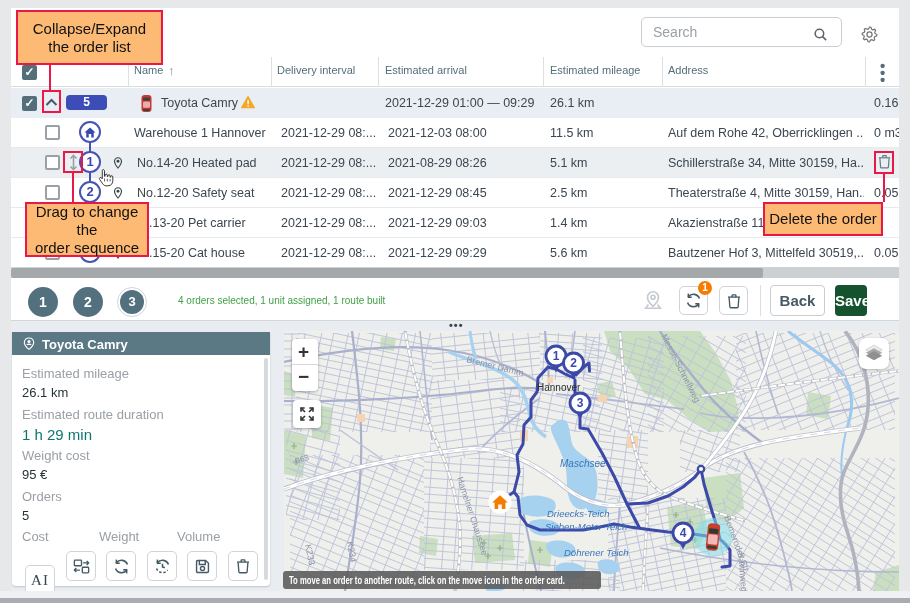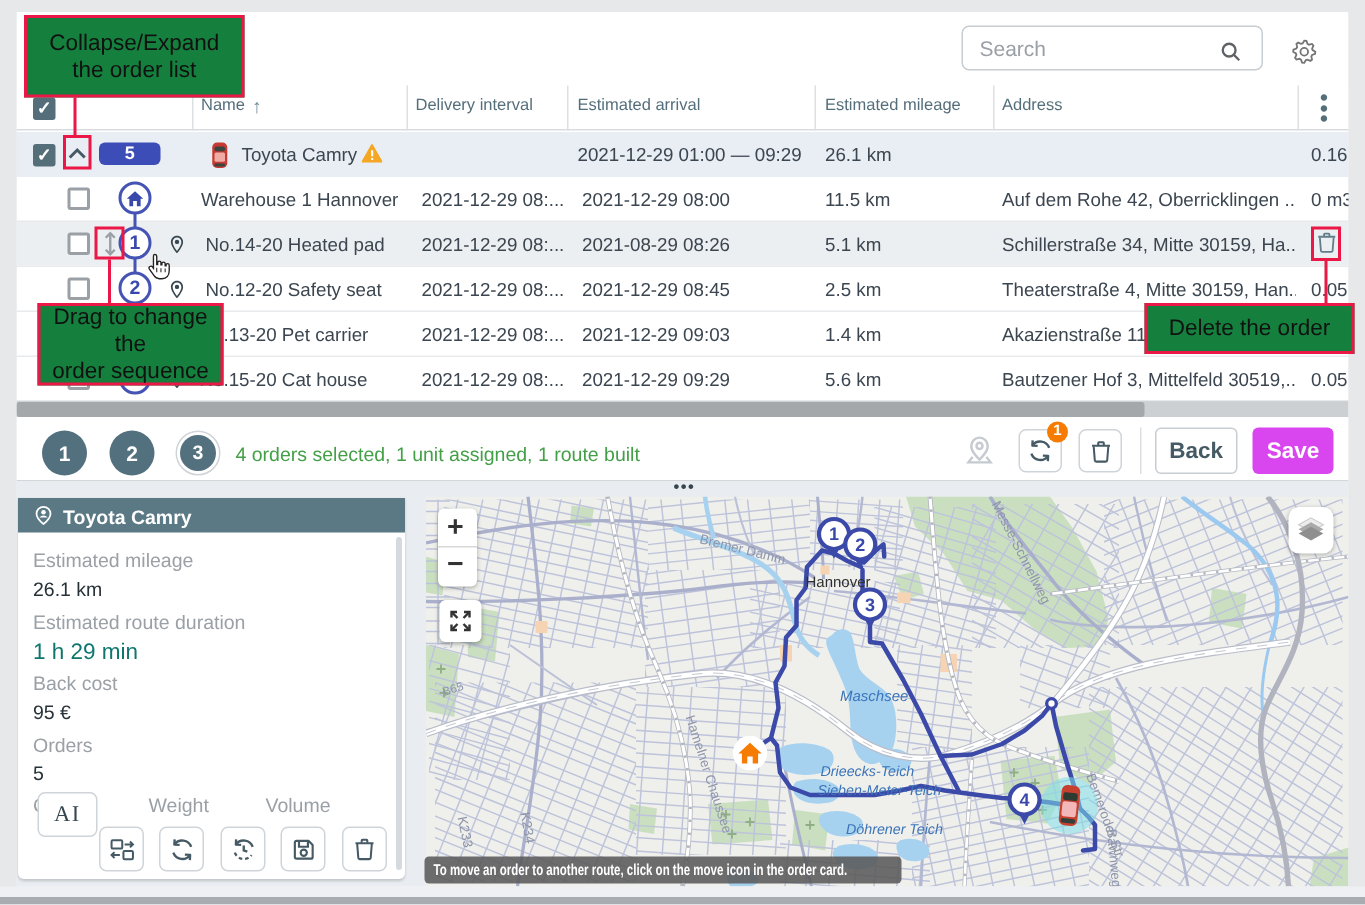--- a/index.html
+++ b/index.html
@@ -3,21 +3,21 @@
 <style>
 *{margin:0;padding:0;box-sizing:border-box}
 html,body{width:910px;height:603px;overflow:hidden}
 body{font-family:"Liberation Sans",sans-serif;background:#e7e8e9;position:relative}
 .abs{position:absolute}
 .row-txt{font-size:12.5px;color:#3c4650;white-space:nowrap}
 .hdr-txt{font-size:11px;font-weight:normal;color:#546e7a;white-space:nowrap}
 .cb{position:absolute;width:15px;height:15px;border:2px solid #9aa0a6;border-radius:2px;background:#fff}
 .cb-on{position:absolute;width:15px;height:15px;border-radius:2px;background:#546e7a;color:#fff;text-align:center;font-size:12px;line-height:15px;font-weight:bold}
 .numc{position:absolute;width:22px;height:22px;border-radius:50%;background:#fff;border:2px solid #4553b4;color:#3949ab;font-size:13px;font-weight:bold;text-align:center;line-height:18px}
-.callout{position:absolute;background:#15803d;border:2px solid #ea1747;color:#111;font-size:15px;line-height:18px;text-align:center;display:flex;align-items:center;justify-content:center;z-index:60}
+.callout{position:absolute;background:#fdba74;border:2px solid #ea1747;color:#111;font-size:15px;line-height:18px;text-align:center;display:flex;align-items:center;justify-content:center;z-index:60}
 .redline{position:absolute;background:#ea1747;z-index:60}
 .redrect{position:absolute;border:2px solid #ea1747;z-index:60}
 .ibtn{position:absolute;background:#fff;border:1px solid #cfd4d9;border-radius:5px;display:flex;align-items:center;justify-content:center}
 </style></head><body>
 <div class="abs" style="left:11px;top:8px;width:888px;height:583px;background:#fff"></div>
 <div class="abs" style="left:641px;top:17px;width:201px;height:30px;border:1px solid #c8cdd2;border-radius:5px;background:#fff"></div>
 <div class="abs" style="left:653px;top:24px;font-size:14px;color:#9aa0a6">Search</div>
 <svg class="abs" style="left:812px;top:26px" width="17" height="17" viewBox="0 0 24 24" fill="none" stroke="#5f6368" stroke-width="2.2">
     <circle cx="10.5" cy="10.5" r="6"></circle>
     <path d="M15 15 L20 20"></path>
@@ -64,21 +64,21 @@
     <path d="M12 1 L23 20 L1 20 Z" fill="#f5a623" stroke="#f5a623" stroke-width="2" stroke-linejoin="round"></path>
     <rect x="11" y="7" width="2.4" height="7" fill="#fff"></rect>
     <rect x="11" y="15.8" width="2.4" height="2.4" fill="#fff"></rect>
   </svg>
 <div class="abs row-txt" style="left:385px;top:96px">2021-12-29 01:00 — 09:29</div>
 <div class="abs row-txt" style="left:550px;top:96px">26.1 km</div>
 <div class="abs row-txt" style="left:874px;top:96px">0.16</div>
 <div class="cb" style="left:45px;top:125px"></div>
 <div class="abs row-txt" style="left:134px;top:126px">Warehouse 1 Hannover</div>
 <div class="abs row-txt" style="left:281px;top:126px">2021-12-29 08:...</div>
-<div class="abs row-txt" style="left:388px;top:126px">2021-12-29 08:00</div>
+<div class="abs row-txt" style="left:388px;top:126px">2021-12-03 08:00</div>
 <div class="abs row-txt" style="left:550px;top:126px">11.5 km</div>
 <div class="abs row-txt" style="left:668px;top:126px;width:196px;overflow:hidden">Auf dem Rohe 42, Oberricklingen ...</div>
 <div class="abs row-txt" style="left:874px;top:126px">0 m3</div>
 <div class="cb" style="left:45px;top:155px"></div>
 <div class="abs row-txt" style="left:137px;top:156px">No.14-20 Heated pad</div>
 <div class="abs row-txt" style="left:281px;top:156px">2021-12-29 08:...</div>
 <div class="abs row-txt" style="left:388px;top:156px">2021-08-29 08:26</div>
 <div class="abs row-txt" style="left:550px;top:156px">5.1 km</div>
 <div class="abs row-txt" style="left:668px;top:156px;width:196px;overflow:hidden">Schillerstraße 34, Mitte 30159, Ha...</div>
 <svg style="position:absolute;left:111px;top:156px" width="14" height="14" viewBox="0 0 24 24">
@@ -136,21 +136,21 @@
       <path d="M4 6.8 L20 6.8"></path>
       <path d="M9.5 6.5 L9.5 4.5 Q9.5 3.8 10.2 3.8 L13.8 3.8 Q14.5 3.8 14.5 4.5 L14.5 6.5"></path>
     </svg></div>
 <div class="abs" style="left:11px;top:268px;width:888px;height:10px;background:#cdd0d3"></div>
 <div class="abs" style="left:11px;top:268px;width:752px;height:10px;background:#a5a8ab;border-radius:2px"></div>
 <div class="abs" style="left:11px;top:278px;width:888px;height:43px;background:#fff;border-bottom:1px solid #d3d7da"></div>
 <div class="abs" style="left:28px;top:287px;width:30px;height:30px;border-radius:50%;background:#53707e;color:#fff;font-size:14px;font-weight:bold;text-align:center;line-height:30px">1</div>
 <div class="abs" style="left:73px;top:287px;width:30px;height:30px;border-radius:50%;background:#53707e;color:#fff;font-size:14px;font-weight:bold;text-align:center;line-height:30px">2</div>
 <div class="abs" style="left:117px;top:287px;width:30px;height:30px;border-radius:50%;background:#fff;border:1px solid #cfd4d8"></div>
 <div class="abs" style="left:120px;top:290px;width:24px;height:24px;border-radius:50%;background:#53707e;color:#fff;font-size:13px;font-weight:bold;text-align:center;line-height:24px">3</div>
-<div class="abs" style="left:157px;top:295px;font-size:13px;color:#43a047">4 orders selected, 1 unit assigned, 1 route built</div>
+<div class="abs" style="left:178px;top:295px;font-size:10px;color:#43a047">4 orders selected, 1 unit assigned, 1 route built</div>
 <svg class="abs" style="left:642px;top:289px" width="22" height="22" viewBox="0 0 24 24" fill="none" stroke="#c5cbd0" stroke-width="1.8">
     <path d="M12 3 C8.7 3 6 5.7 6 9 C6 13.5 12 19 12 19 C12 19 18 13.5 18 9 C18 5.7 15.3 3 12 3 Z"></path>
     <circle cx="12" cy="9" r="2.2"></circle>
     <path d="M7 17 L4 21 L20 21 L17 17"></path>
   </svg>
 <div class="ibtn" style="left:679px;top:286px;width:29px;height:29px">
     <svg width="19" height="19" viewBox="0 0 24 24" fill="none" stroke="#455a64" stroke-width="2.0">
       <path d="M19.5 9.5 A8 8 0 0 0 5.5 7.5"></path>
       <path d="M5.6 3.3 L5.4 7.7 L9.8 7.9" stroke-linejoin="round"></path>
       <path d="M4.5 14.5 A8 8 0 0 0 18.5 16.5"></path>
@@ -160,44 +160,44 @@
 <div class="abs" style="left:698px;top:281px;width:14px;height:14px;border-radius:50%;background:#f57c00;color:#fff;font-size:10px;font-weight:bold;text-align:center;line-height:14px;z-index:5">1</div>
 <div class="ibtn" style="left:719px;top:286px;width:29px;height:29px">
     <svg width="18" height="18" viewBox="0 0 24 24" fill="none" stroke="#455a64" stroke-width="1.8">
       <path d="M5.5 7.5 L6.5 20 Q6.6 21 7.7 21 L16.3 21 Q17.4 21 17.5 20 L18.5 7.5"></path>
       <path d="M4 6.8 L20 6.8"></path>
       <path d="M9.5 6.5 L9.5 4.5 Q9.5 3.8 10.2 3.8 L13.8 3.8 Q14.5 3.8 14.5 4.5 L14.5 6.5"></path>
     </svg>
   </div>
 <div class="abs" style="left:760px;top:285px;width:1px;height:31px;background:#dcdfe2"></div>
 <div class="abs" style="left:770px;top:285px;width:55px;height:31px;background:#fff;border:1px solid #c8cdd2;border-radius:4px;color:#455a64;font-size:15px;font-weight:bold;text-align:center;line-height:29px">Back</div>
-<div class="abs" style="left:835px;top:285px;width:54px;height:31px;background:#d946ef;border-radius:4px;color:#fff;font-size:15px;font-weight:bold;text-align:center;line-height:31px">Save</div>
+<div class="abs" style="left:835px;top:285px;width:32px;height:31px;background:#14532d;border-radius:4px;color:#fff;font-size:15px;font-weight:bold;text-align:center;line-height:31px">Save</div>
 <div class="abs" style="left:11px;top:321px;width:888px;height:270px;background:#e9edf1"></div>
 <div class="abs" style="left:449px;top:319px;font-size:11px;color:#37474f;letter-spacing:1px;font-weight:bold">•••</div>
 <div class="abs" style="left:12px;top:332px;width:258px;height:254px;background:#fff;border-radius:0 0 4px 4px;box-shadow:0 1px 2px rgba(0,0,0,.18)"></div>
 <div class="abs" style="left:12px;top:332px;width:258px;height:23px;background:#5b7885"></div>
 <svg class="abs" style="left:22px;top:336px" width="14" height="15" viewBox="0 0 24 24" fill="none" stroke="#fff" stroke-width="2">
     <path d="M12 2.5 C7.5 2.5 4 6 4 10.2 C4 15.6 12 22 12 22 C12 22 20 15.6 20 10.2 C20 6 16.5 2.5 12 2.5 Z"></path>
     <circle cx="12" cy="8.6" r="2.6" fill="#fff" stroke="none"></circle>
     <path d="M7.2 14.6 Q9.2 12.2 12 12.2 Q14.8 12.2 16.8 14.6" fill="#fff" stroke="none"></path>
   </svg>
 <div class="abs" style="left:42px;top:337px;font-size:13px;font-weight:bold;color:#fff">Toyota Camry</div>
 <div class="abs" style="left:22px;top:366px;font-size:13px;color:#9aa0a6">Estimated mileage</div>
 <div class="abs" style="left:22px;top:385px;font-size:13px;color:#263238">26.1 km</div>
 <div class="abs" style="left:22px;top:407px;font-size:13px;color:#9aa0a6">Estimated route duration</div>
 <div class="abs" style="left:22px;top:426px;font-size:15px;color:#0f766e">1 h 29 min</div>
-<div class="abs" style="left:22px;top:448px;font-size:13px;color:#9aa0a6">Back cost</div>
+<div class="abs" style="left:22px;top:448px;font-size:13px;color:#9aa0a6">Weight cost</div>
 <div class="abs" style="left:22px;top:467px;font-size:13px;color:#263238">95 €</div>
 <div class="abs" style="left:22px;top:489px;font-size:13px;color:#9aa0a6">Orders</div>
 <div class="abs" style="left:22px;top:508px;font-size:13px;color:#263238">5</div>
 <div class="abs" style="left:22px;top:529px;font-size:13px;color:#9aa0a6">Cost</div>
 <div class="abs" style="left:99px;top:529px;font-size:13px;color:#9aa0a6">Weight</div>
 <div class="abs" style="left:177px;top:529px;font-size:13px;color:#9aa0a6">Volume</div>
 <div class="abs" style="left:264px;top:358px;width:4px;height:222px;background:#d5dade;border-radius:2px"></div>
-<div class="ibtn" style="left:25px;top:528px;width:40px;height:30px">
+<div class="ibtn" style="left:25px;top:565px;width:30px;height:30px">
     <div style="font-family:'Liberation Serif',serif;font-size:15px;color:#37474f;letter-spacing:1px">AI</div>
   </div>
 <div class="ibtn" style="left:66px;top:551px;width:30px;height:30px">
     <svg width="19" height="19" viewBox="0 0 24 24" fill="none" stroke="#455a64" stroke-width="1.7">
       <rect x="3" y="4" width="9" height="7" rx="1"></rect>
       <path d="M14 7.5 L21 7.5 M18.5 5 L21 7.5 L18.5 10"></path>
       <path d="M10 16.5 L3 16.5 M5.5 14 L3 16.5 L5.5 19"></path>
       <rect x="13" y="13" width="8" height="7" rx="1"></rect>
     </svg>
   </div>
@@ -992,16 +992,16 @@
 <div class="abs" style="left:0;top:591px;width:910px;height:8px;background:#eef0f3;z-index:40"></div>
 <div class="abs" style="left:0;top:598px;width:910px;height:5px;background:#a9adb2;z-index:41"></div>
 <div class="callout" style="left:16px;top:10px;width:147px;height:55px;z-index:60">Collapse/Expand<br>the order list</div>
 <div class="redline" style="left:49px;top:65px;width:2px;height:25px"></div>
 <div class="redrect" style="left:42px;top:90px;width:19px;height:23px"></div>
 <div class="redrect" style="left:63px;top:151px;width:20px;height:22px"></div>
 <div class="redline" style="left:72px;top:173px;width:2px;height:29px"></div>
 <div class="callout" style="left:25px;top:202px;width:124px;height:55px">Drag to change the<br>order sequence</div>
 <div class="redrect" style="left:874px;top:151px;width:20px;height:23px"></div>
 <div class="redline" style="left:883px;top:174px;width:2px;height:28px"></div>
-<div class="callout" style="left:763px;top:202px;width:140px;height:34px">Delete the order</div>
+<div class="callout" style="left:763px;top:202px;width:120px;height:34px">Delete the order</div>
 <svg class="abs" style="left:98px;top:168px;z-index:70" width="17" height="19" viewBox="0 0 17 19">
     <path d="M5.1 1.6 C5.9 1.6 6.5 2.2 6.5 3.1 L6.5 8.3 L7.1 8.3 L7.1 7.2 C7.1 6.5 7.6 6.1 8.2 6.1 C8.8 6.1 9.3 6.6 9.3 7.2 L9.3 8.6 L9.9 8.6 L9.9 7.8 C9.9 7.2 10.4 6.7 11 6.7 C11.6 6.7 12.1 7.2 12.1 7.8 L12.1 9.2 L12.7 9.2 L12.7 8.7 C12.7 8.1 13.2 7.7 13.7 7.7 C14.3 7.7 14.8 8.2 14.8 8.8 L14.8 12.5 C14.8 15.6 13 17.8 10 17.8 L8.2 17.8 C6.7 17.8 5.6 17.1 4.7 15.8 L1.6 11.4 C1.2 10.8 1.3 10.1 1.9 9.7 C2.5 9.3 3.2 9.4 3.6 9.9 L4.3 10.8 L4.3 3.1 C4.3 2.2 4.4 1.6 5.1 1.6 Z" fill="#fff" stroke="#222" stroke-width="0.9"></path>
     <path d="M6.5 10.5 L6.5 13.5 M9.3 10.8 L9.3 13.5 M12.1 11 L12.1 13.5" stroke="#222" stroke-width="0.7" fill="none"></path>
   </svg>
 </body></html>

